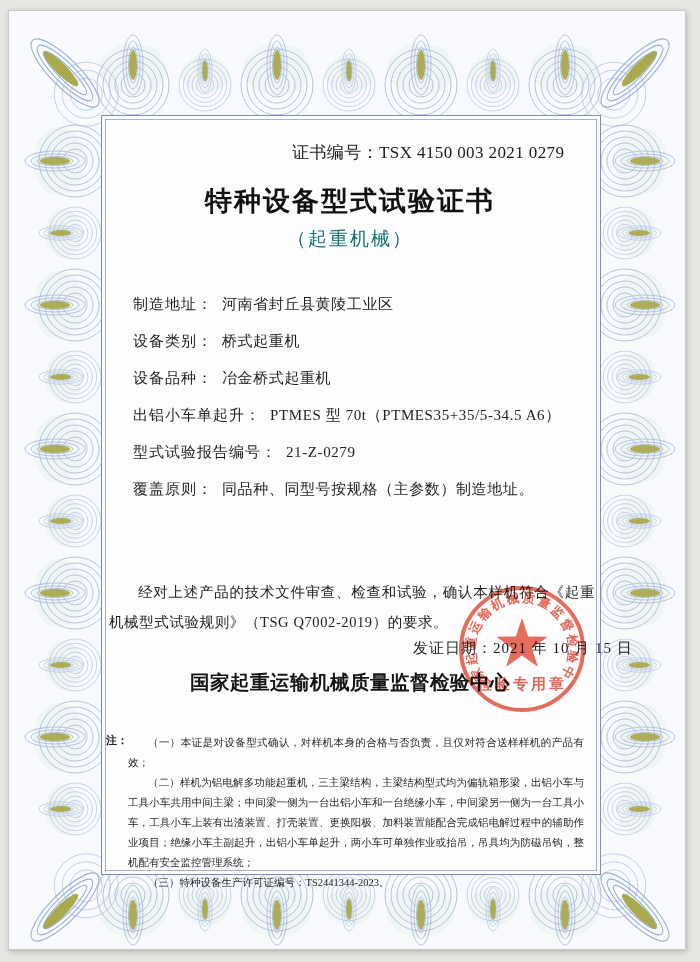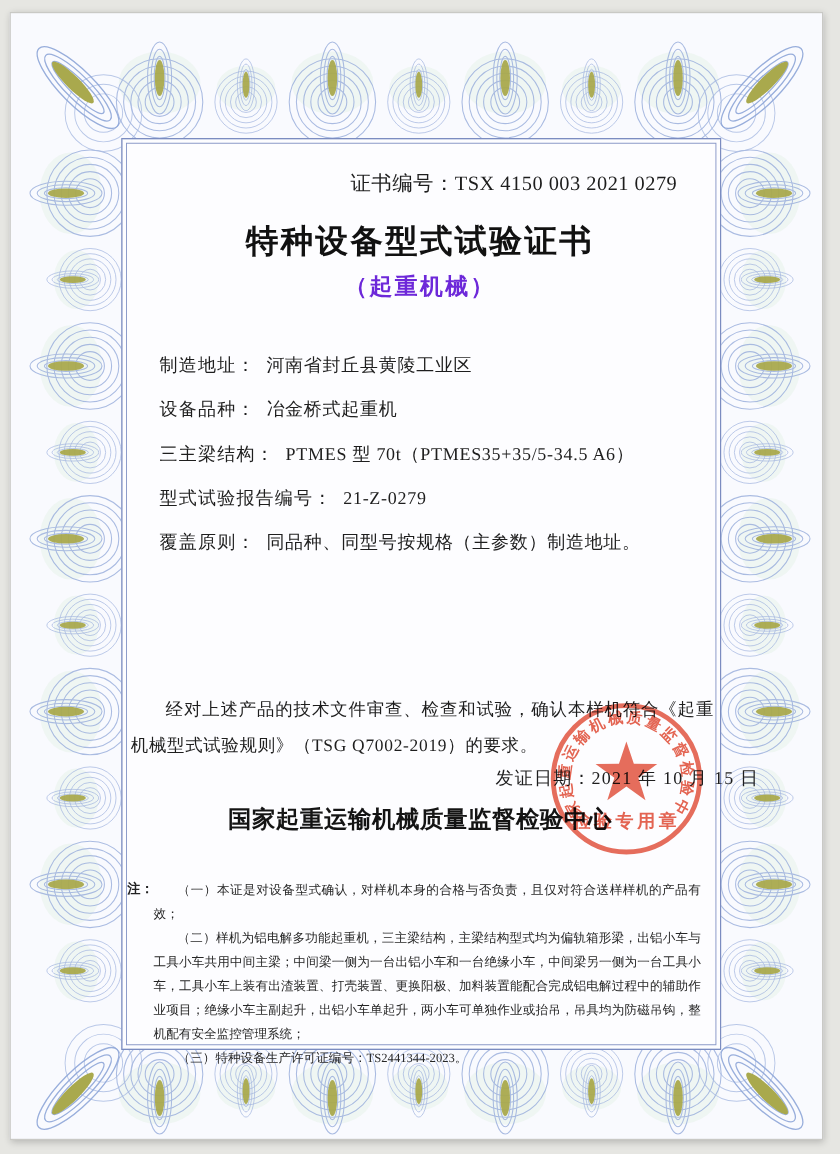--- a/index.html
+++ b/index.html
@@ -30,21 +30,21 @@
     font-size:17px;letter-spacing:0.4px;color:#1d1d1d;
   }
   .title{
     position:absolute;left:92px;top:172px;width:498px;text-align:center;
     font-family:"Liberation Sans","DejaVu Sans",sans-serif;
     font-weight:bold;font-size:27px;letter-spacing:2px;color:#111;
   }
   .subtitle{
     position:absolute;left:92px;top:215px;width:498px;text-align:center;
     font-family:"Liberation Sans","DejaVu Sans",sans-serif;
-    font-weight:bold;font-size:19px;letter-spacing:2px;color:#6d28d9;
+    font-weight:normal;font-size:19px;letter-spacing:2px;color:#0f766e;
   }
   .fields{position:absolute;left:124px;top:284px;width:460px;}
   .field-row{height:16px;margin-bottom:21px;font-size:15px;white-space:nowrap;color:#1e1e1e;}
   .field-row .lab{letter-spacing:1px;}
   .field-row .val{margin-left:9px;letter-spacing:0.6px;}
   .statement{
     position:absolute;left:100px;top:566px;width:486px;
     font-size:14.5px;line-height:30px;text-align:justify;
     text-indent:2em;color:#1e1e1e;letter-spacing:0.6px;margin:0;font-family:Liberation Serif, serif;
   }
@@ -156,22 +156,23 @@
     <div class="content">
       <div class="cert-no">
         <span>证书编号：</span><span>TSX 4150 003 2021 0279</span>
       </div>
 
       <div class="title">特种设备型式试验证书</div>
       <div class="subtitle">（起重机械）</div>
 
       <div class="fields" id="fields">
           <div class="field-row"><span class="lab">制造地址：</span><span class="val">河南省封丘县黄陵工业区</span></div>
+          <div class="field-row"><span class="lab">设备类别：</span><span class="val">桥式起重机</span></div>
           <div class="field-row"><span class="lab">设备品种：</span><span class="val">冶金桥式起重机</span></div>
-          <div class="field-row"><span class="lab">三主梁结构：</span><span class="val">PTMES 型 70t（PTMES35+35/5-34.5 A6）</span></div>
+          <div class="field-row"><span class="lab">出铝小车单起升：</span><span class="val">PTMES 型 70t（PTMES35+35/5-34.5 A6）</span></div>
           <div class="field-row"><span class="lab">型式试验报告编号：</span><span class="val">21-Z-0279</span></div>
           <div class="field-row"><span class="lab">覆盖原则：</span><span class="val">同品种、同型号按规格（主参数）制造地址。</span></div>
         </div>
 
       <p class="statement">经对上述产品的技术文件审查、检查和试验，确认本样机符合《起重机械型式试验规则》（TSG Q7002-2019）的要求。</p>
 
       <div class="date-line">
         <span>发证日期：</span><span>2021 年 10 月 15 日</span>
       </div>
 

